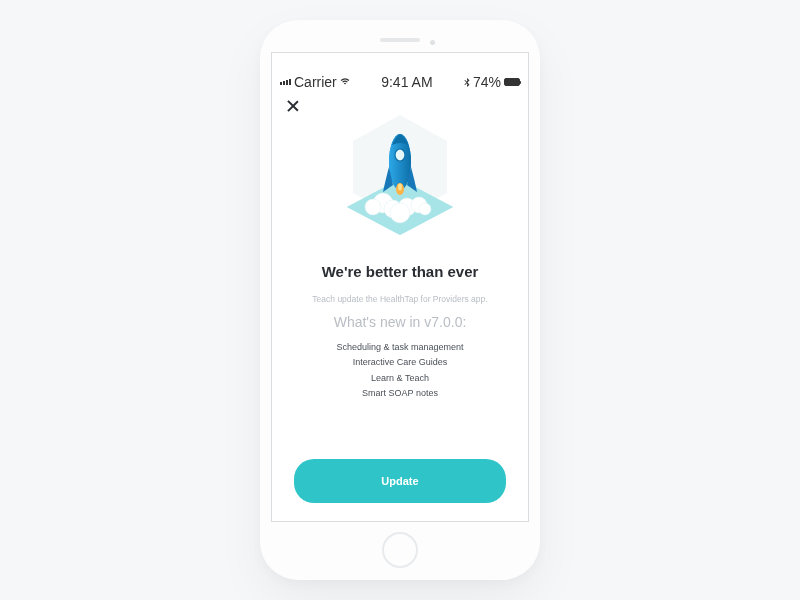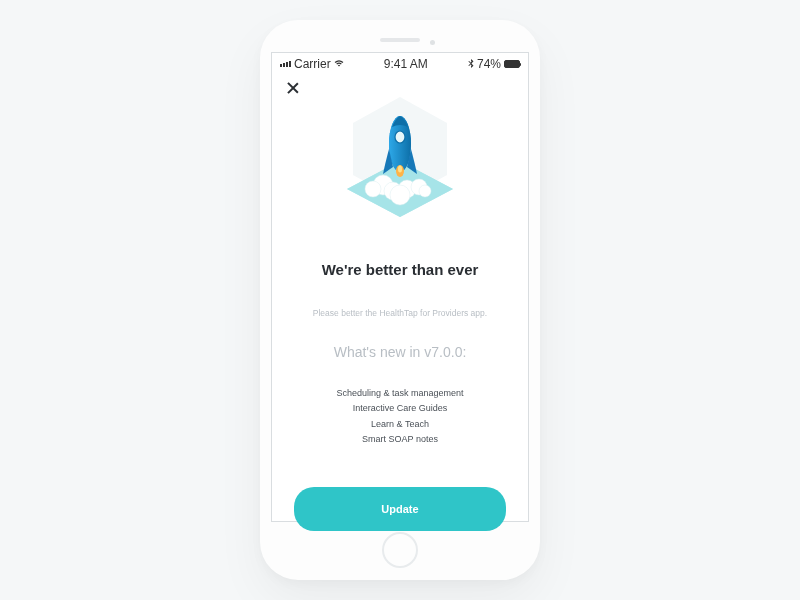--- a/index.html
+++ b/index.html
@@ -57,23 +57,24 @@
       border: 2px solid #e8ebed;
       border-radius: 50%;
       margin-top: 10px;
     }
     .status-bar {
       height: 18px;
       display: flex;
       align-items: center;
       justify-content: space-between;
       padding: 4px 8px 0 8px;
-      font-size: 12px;
+      font-size: 14px;
       font-weight: 500;
       color: #333;
+      margin-top: 18px;
     }
     .status-left, .status-right { display: flex; align-items: center; gap: 3px; }
     .signal { display: flex; align-items: flex-end; gap: 1px; }
     .signal span { width: 2px; background: #333; }
     .signal span:nth-child(1){height:3px} .signal span:nth-child(2){height:4px}
     .signal span:nth-child(3){height:5px} .signal span:nth-child(4){height:6px}
     .wifi { font-size: 9px; }
     .battery {
       width: 16px; height: 8px; border: 1px solid #333; border-radius: 2px;
       position: relative; background: #333;
@@ -93,21 +94,20 @@
       width: 1.5px; height: 14px; background: #2a2e33;
     }
     .close-icon::before { transform: rotate(45deg); }
     .close-icon::after { transform: rotate(-45deg); }
     .content {
       flex: 1;
       display: flex;
       flex-direction: column;
       align-items: center;
       padding: 0 22px 18px 22px;
-      gap: 16px;
     }
     .illustration {
       width: 150px;
       height: 150px;
       margin-top: -6px;
       margin-bottom: 6px;
     }
     .title {
       font-size: 15px;
       font-weight: 700;
@@ -221,21 +221,21 @@
         </g>
         <defs>
           <linearGradient id="rg" x1="0" x2="1">
             <stop offset="0" stop-color="#2da8e8"></stop>
             <stop offset="1" stop-color="#0d6fa8"></stop>
           </linearGradient>
         </defs>
       </svg>
 
       <div class="title">We're better than ever</div>
-      <div class="subtitle">Please better the HealthTap for Providers app.</div>
+      <div class="subtitle">Teach update the HealthTap for Providers app.</div>
       <div class="whatsnew">What's new in v7.0.0:</div>
 
       <div class="features">
         <div class="feature">Scheduling &amp; task management</div>
         <div class="feature">Interactive Care Guides</div>
         <div class="feature">Learn &amp; Teach</div>
         <div class="feature">Smart SOAP notes</div>
       </div>
 
       <button class="update-btn">Update</button>

